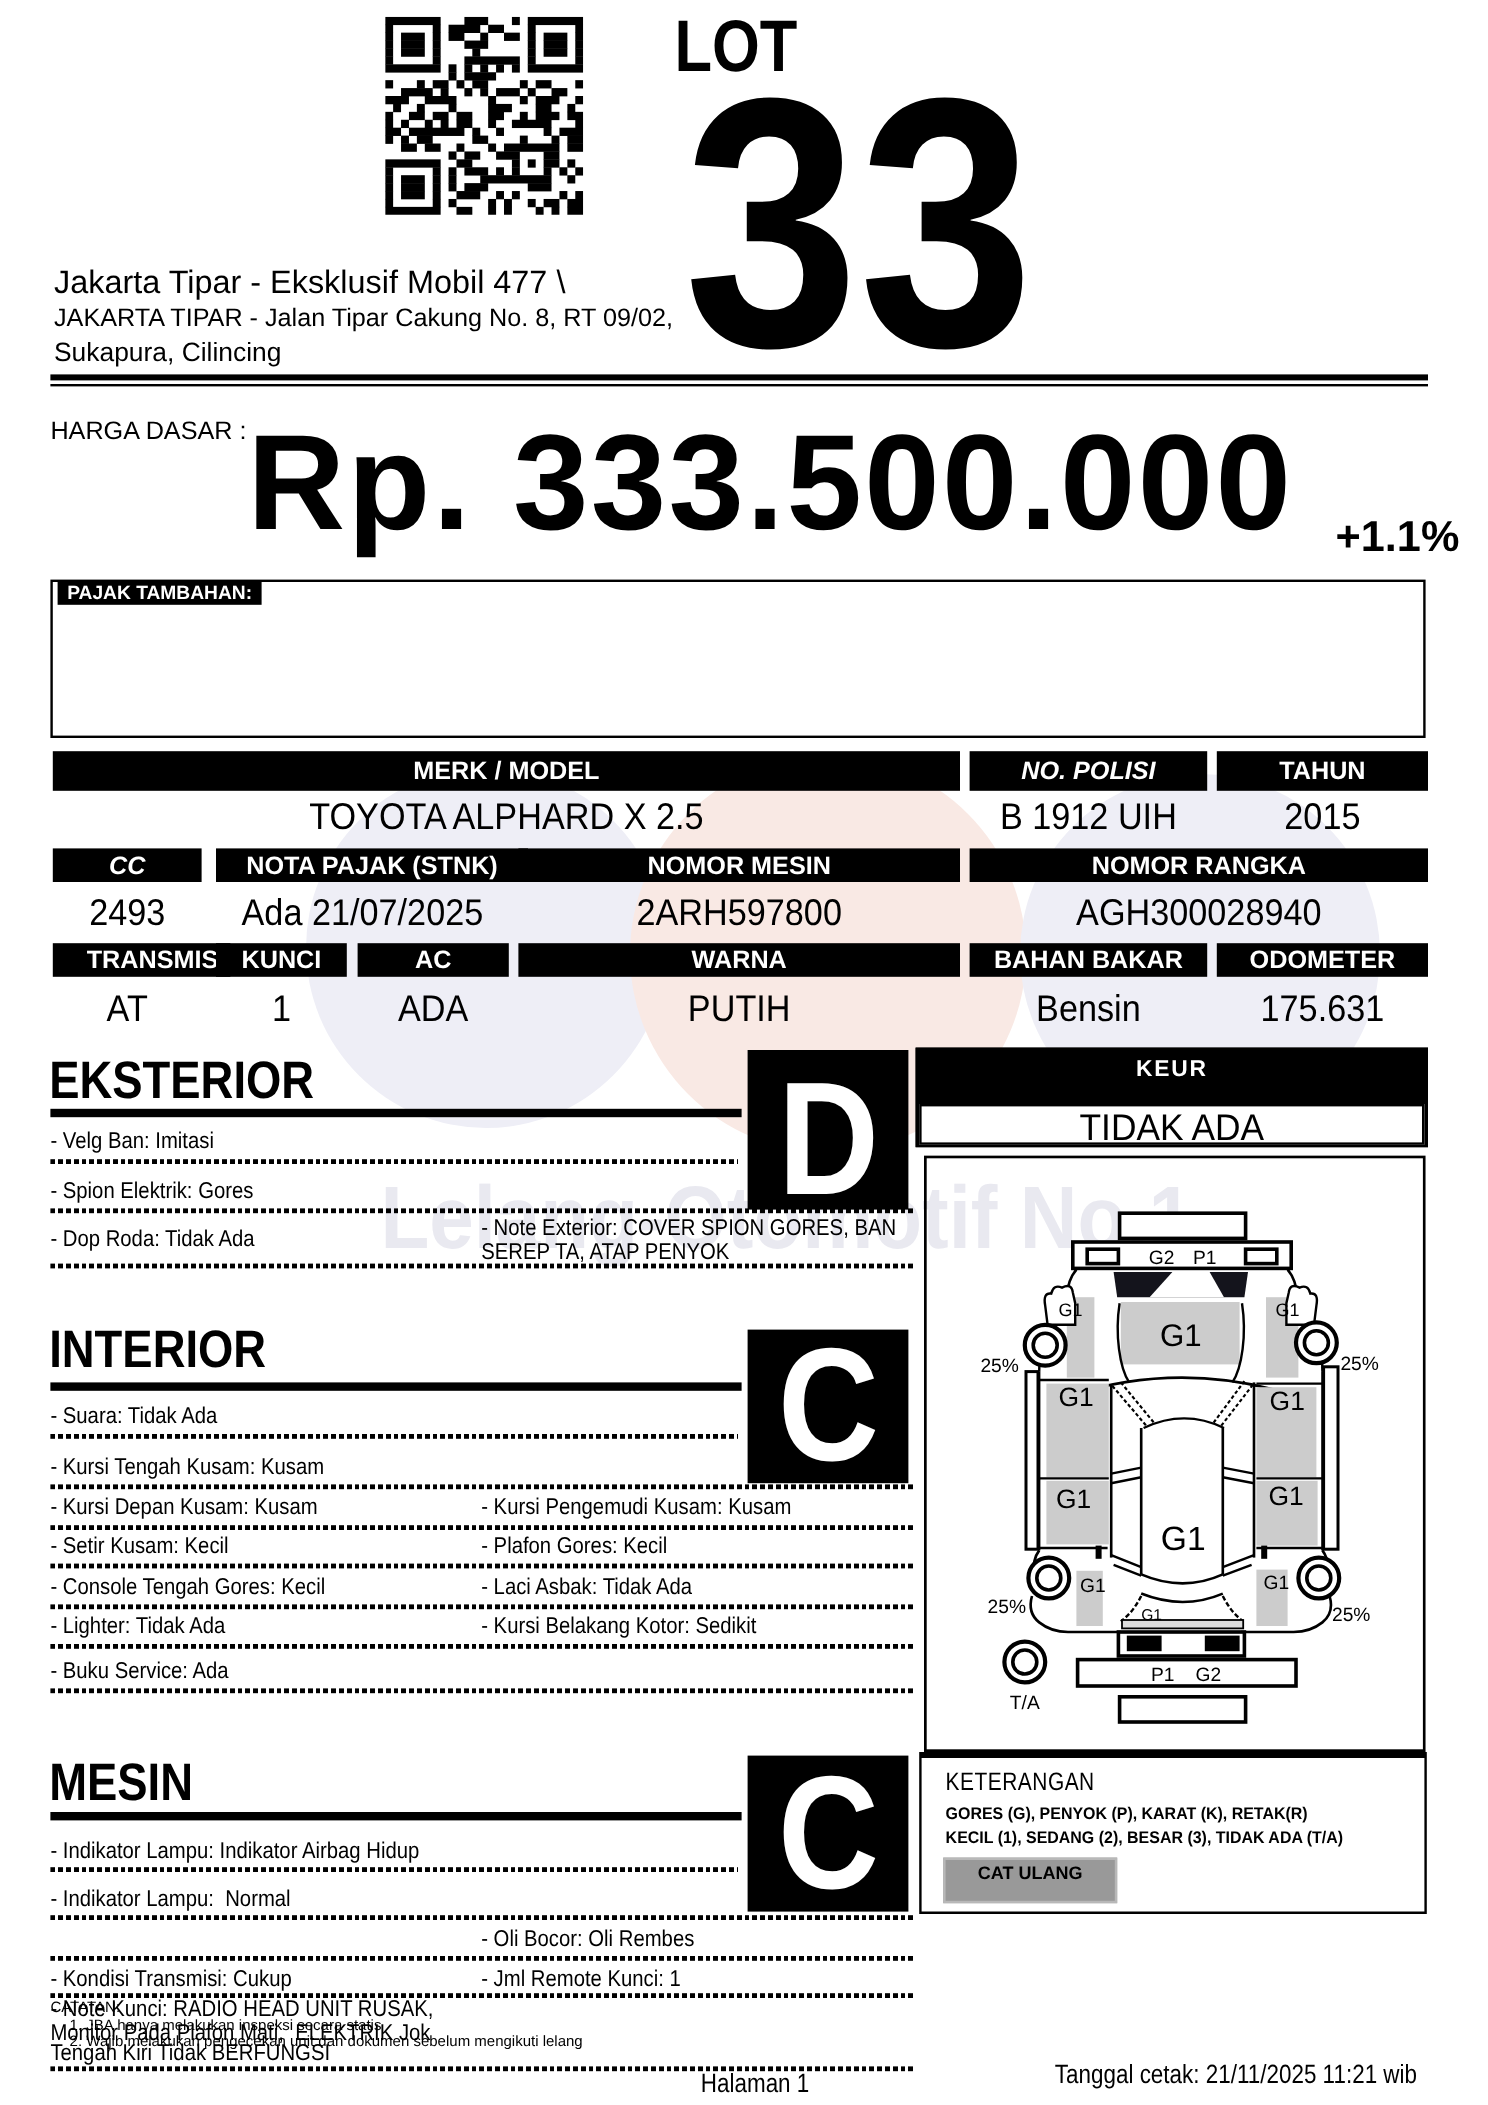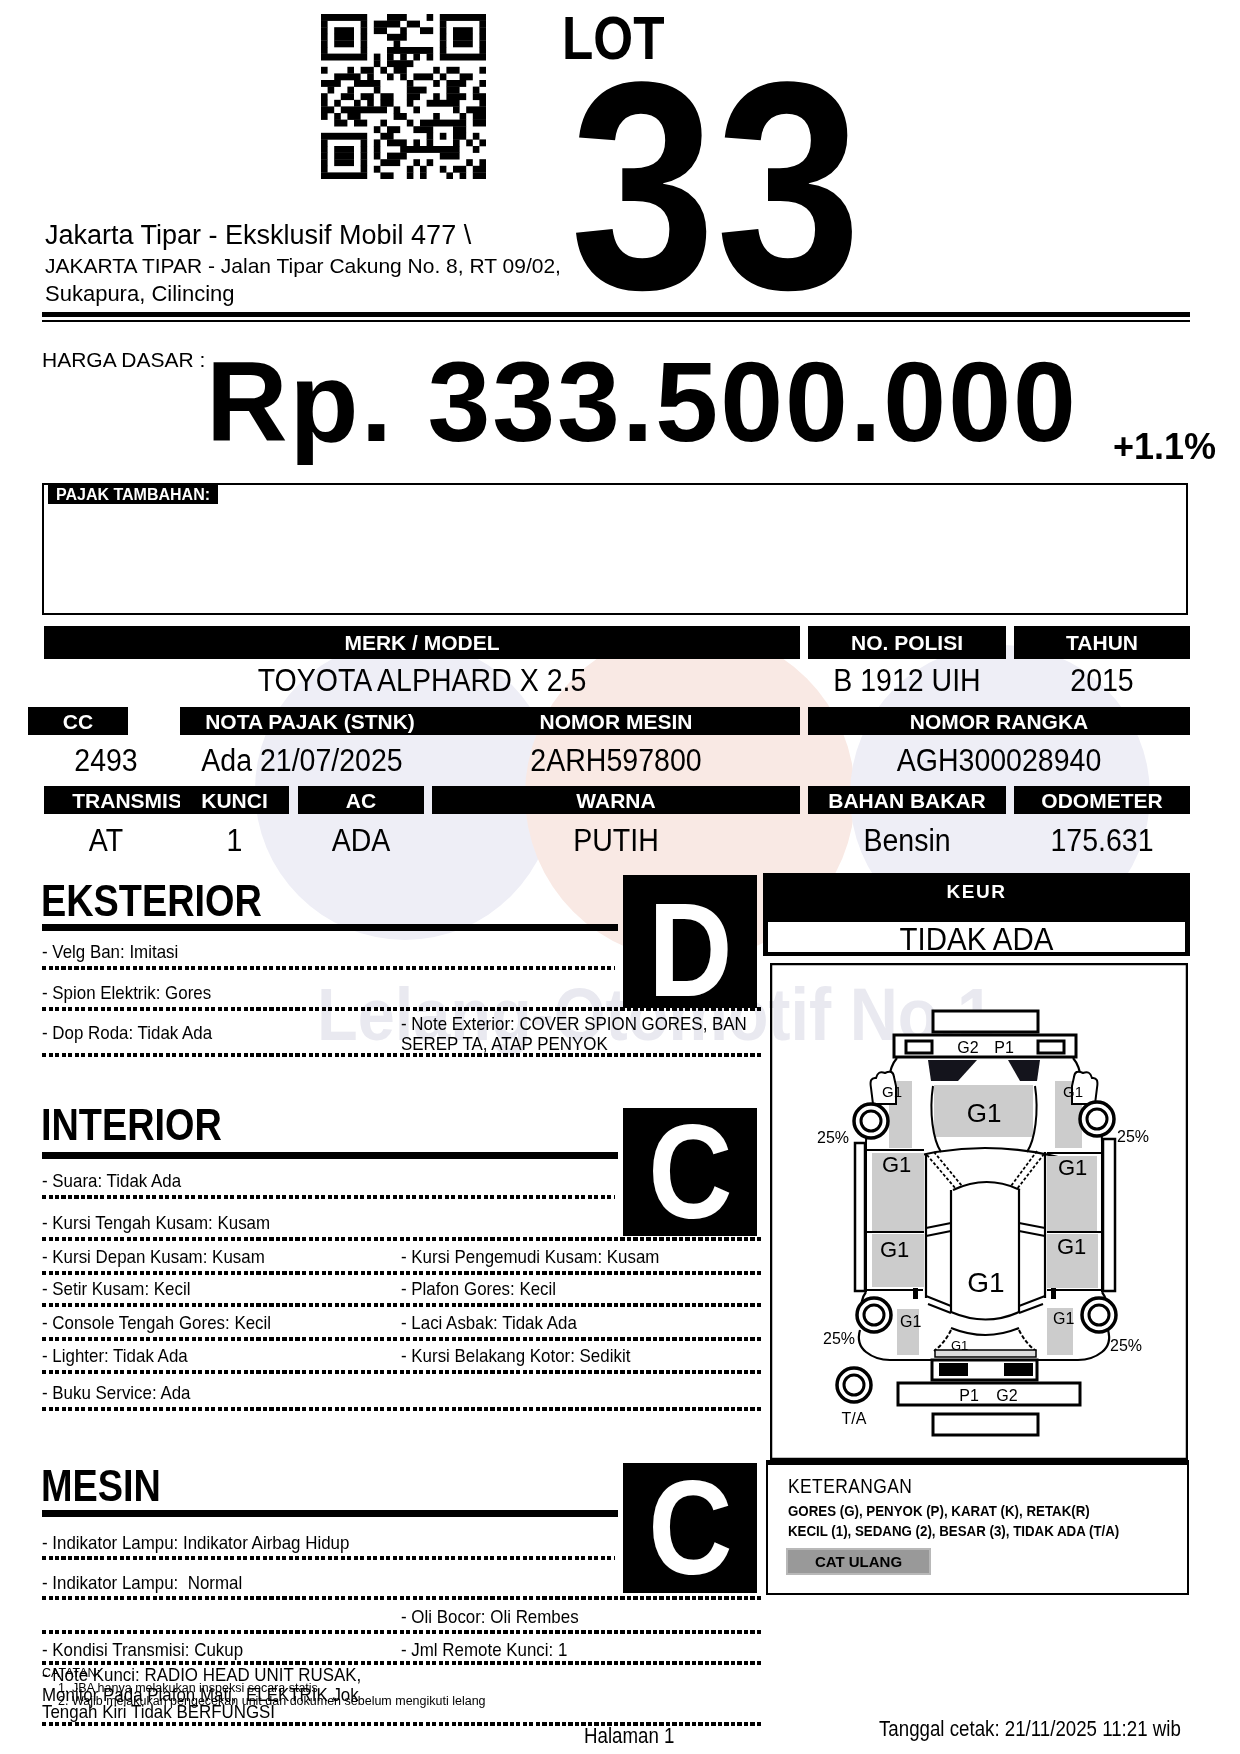--- a/index.html
+++ b/index.html
@@ -211,31 +211,31 @@
 <div class="abs" style="left:206px;top:346px;font-size:113px;font-weight:bold;line-height:1;white-space:nowrap;letter-spacing:2px;">Rp. 333.500.000</div>
 
 <div class="abs" style="left:1113px;top:426px;font-size:36px;font-weight:bold;">+1.1%</div>
 
 <div class="abs" style="left:42px;top:483px;width:1146px;height:132px;border:2px solid #000;box-sizing:border-box;"></div>
 
 <div class="abs" style="left:48px;top:485px;width:170px;height:19px;background:#000;color:#fff;font-size:16px;font-weight:bold;line-height:19px;text-align:center;">PAJAK TAMBAHAN:</div>
 
 <div class="hdr" style="left:44px;top:626px;width:756px;height:33px;line-height:34px;">MERK / MODEL</div>
 
-<div class="hdr" style="left:808px;top:626px;width:198px;height:33px;line-height:34px;">NO. POLISI</div>
+<div class="hdr" style="left:808px;top:626px;width:198px;height:33px;line-height:34px;font-style:italic;">NO. POLISI</div>
 
 <div class="hdr" style="left:1014px;top:626px;width:176px;height:33px;line-height:34px;">TAHUN</div>
 
 <div class="val" style="left:44px;top:663px;width:756px;">TOYOTA ALPHARD X 2.5</div>
 
 <div class="val" style="left:808px;top:663px;width:198px;">B 1912 UIH</div>
 
 <div class="val" style="left:1014px;top:663px;width:176px;">2015</div>
 
-<div class="hdr" style="left:28px;top:707px;width:100px;">CC</div>
+<div class="hdr" style="left:44px;top:707px;width:124px;font-style:italic;">CC</div>
 
 <div class="hdr" style="left:180px;top:707px;width:260px;">NOTA PAJAK (STNK)</div>
 
 <div class="hdr" style="left:432px;top:707px;width:368px;">NOMOR MESIN</div>
 
 <div class="hdr" style="left:808px;top:707px;width:382px;">NOMOR RANGKA</div>
 
 <div class="val" style="left:44px;top:743px;width:124px;">2493</div>
 
 <div class="val" style="left:180px;top:743px;width:244px;">Ada 21/07/2025</div>
@@ -529,13 +529,13 @@
 </svg>
 
 <div class="abs" style="left:766px;top:1460px;width:423px;height:135px;border:2px solid #000;border-top:5px solid #000;box-sizing:border-box;"></div>
 
 <div class="abs" style="left:788px;top:1474px;font-size:21px;letter-spacing:0.5px;transform:scaleX(0.83);transform-origin:0 0;">KETERANGAN</div>
 
 <div class="abs" style="left:788px;top:1503px;font-size:14px;font-weight:bold;transform:scaleX(0.95);transform-origin:0 0;white-space:nowrap;">GORES (G), PENYOK (P), KARAT (K), RETAK(R)</div>
 
 <div class="abs" style="left:788px;top:1523px;font-size:14px;font-weight:bold;transform:scaleX(0.95);transform-origin:0 0;white-space:nowrap;">KECIL (1), SEDANG (2), BESAR (3), TIDAK ADA (T/A)</div>
 
-<div class="abs" style="left:786px;top:1548px;width:145px;height:27px;background:#999;border:2px solid #b8b8b8;box-sizing:border-box;text-align:center;font-weight:bold;font-size:15px;line-height:23px;">CAT ULANG</div>
+<div class="abs" style="left:786px;top:1548px;width:145px;height:38px;background:#999;border:2px solid #b8b8b8;box-sizing:border-box;text-align:center;font-weight:bold;font-size:15px;line-height:23px;">CAT ULANG</div>
 
 </body></html>

